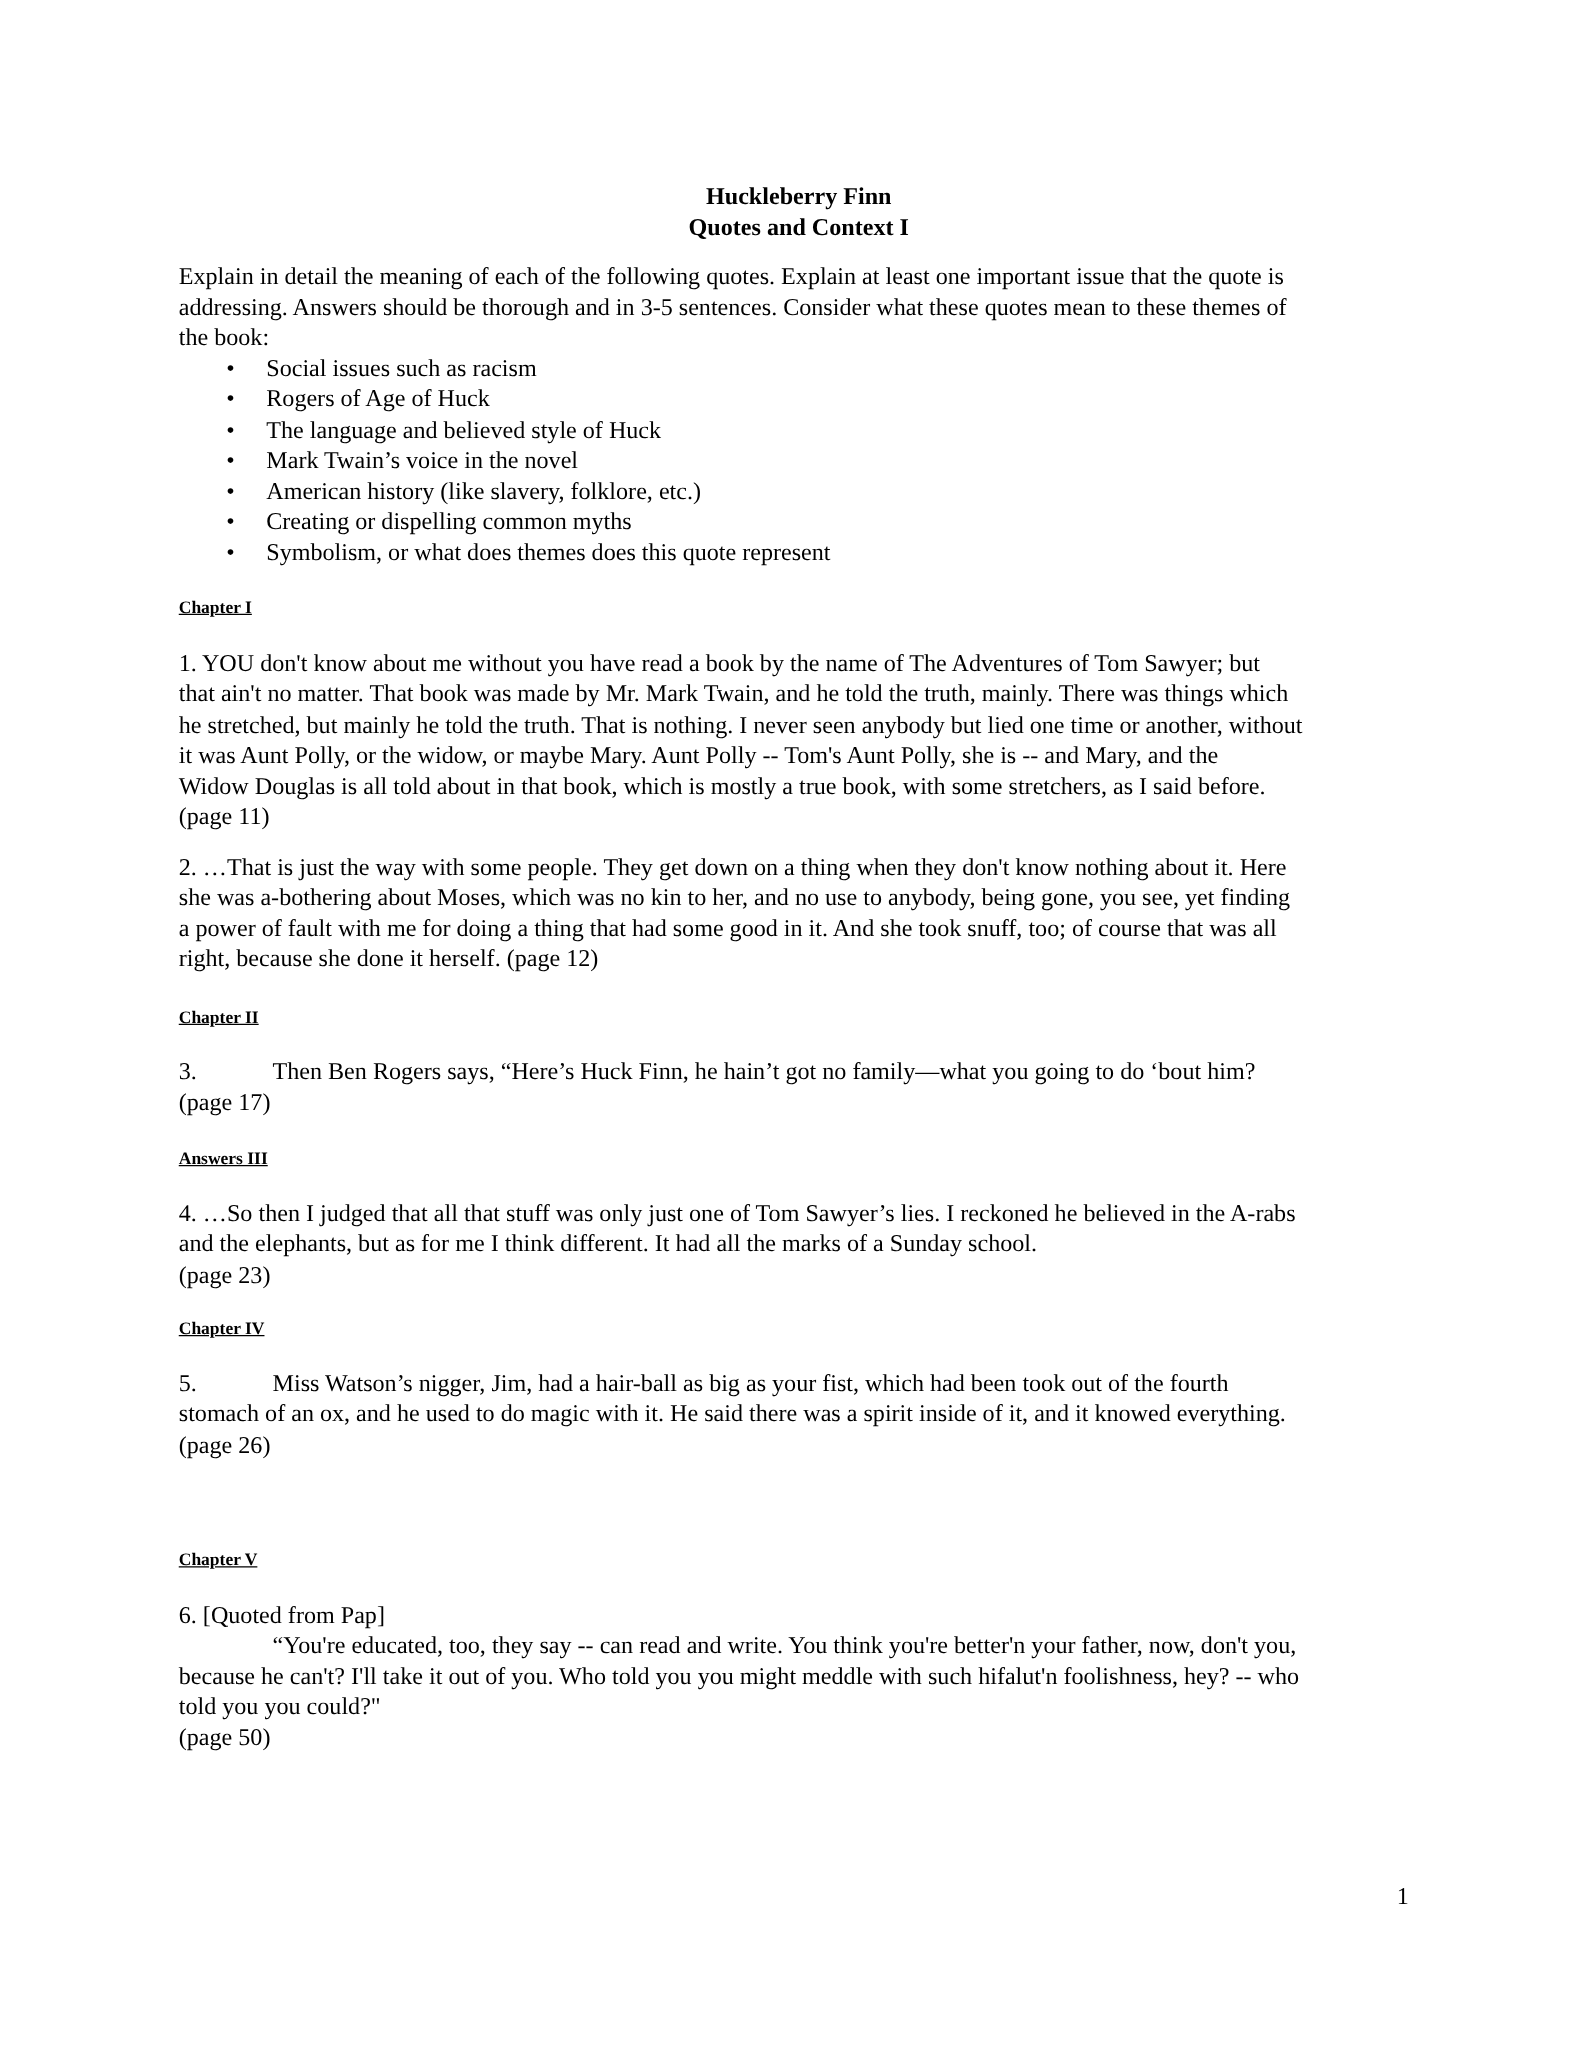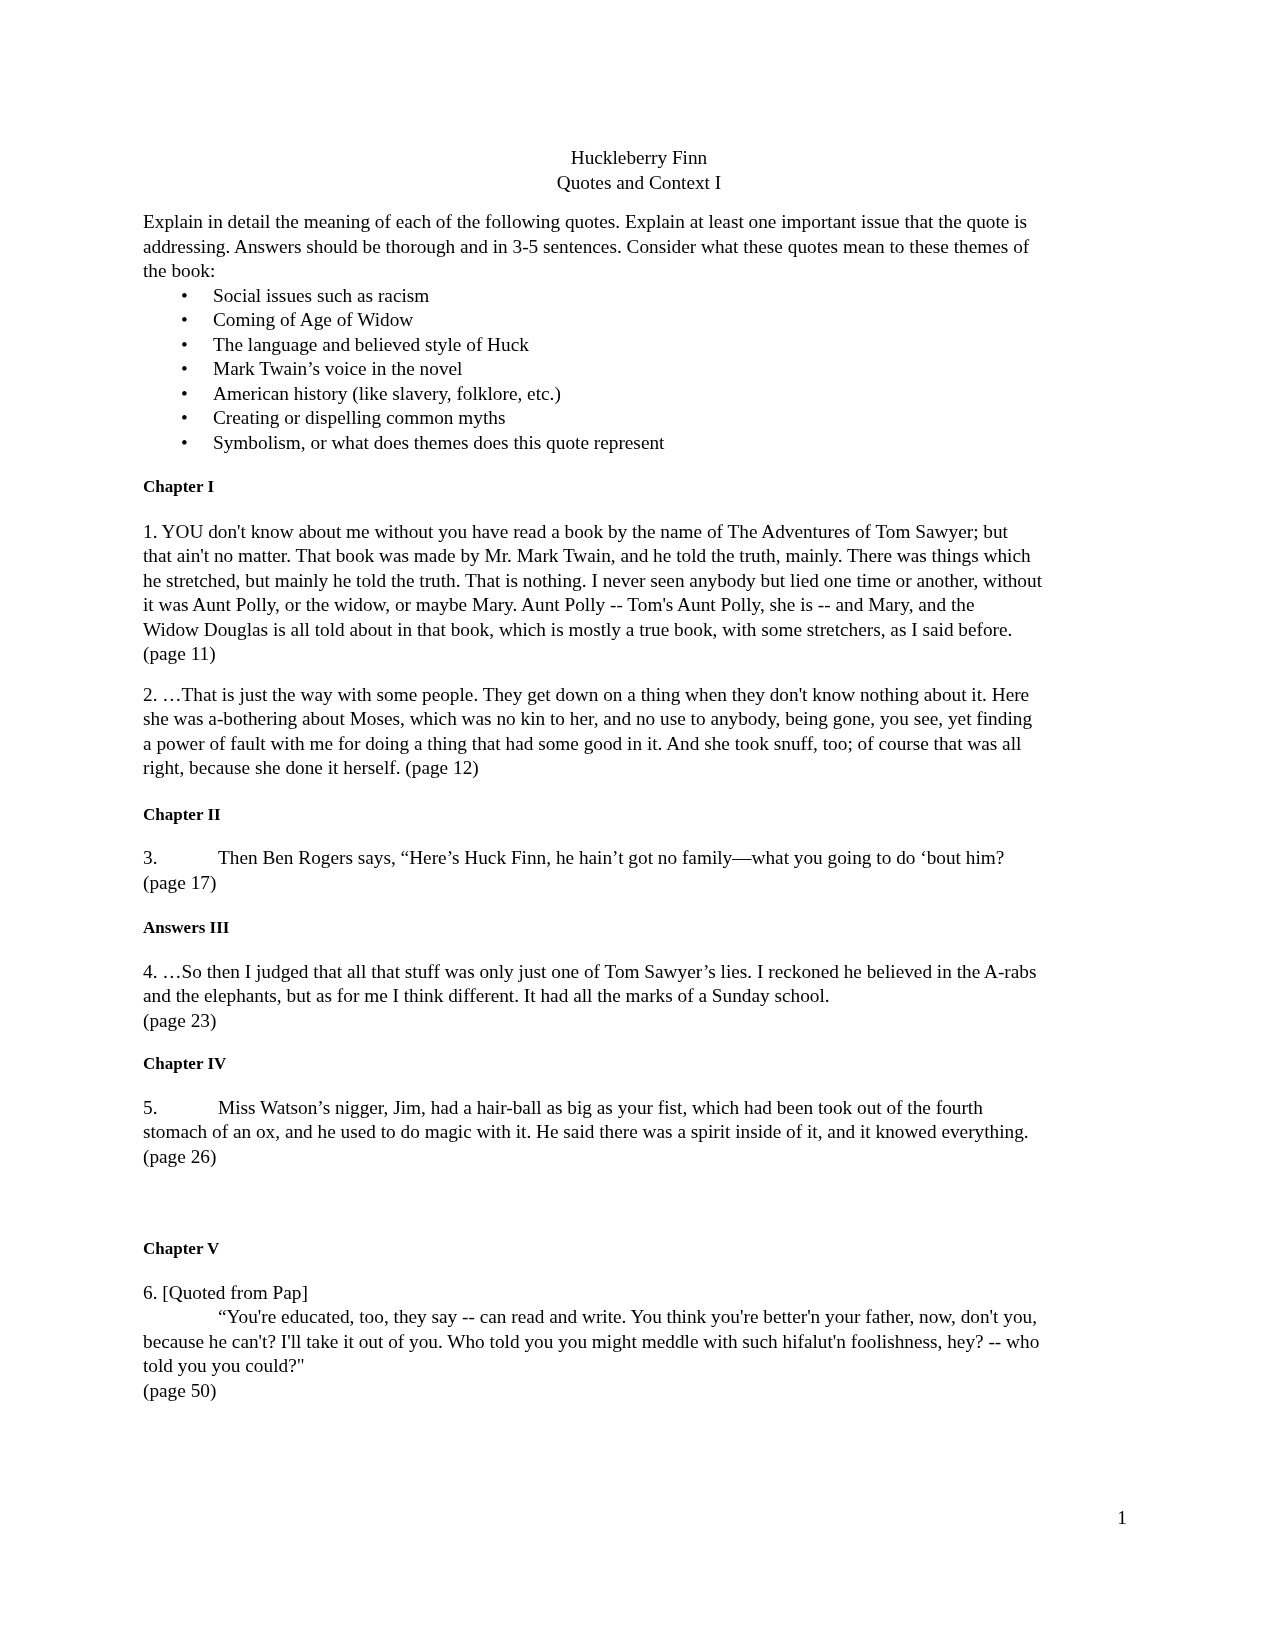--- a/index.html
+++ b/index.html
@@ -14,21 +14,21 @@
     line-height: 24.5px;
     overflow: hidden;
   }
   .content {
     position: absolute;
     left: 143px;
     top: 146px;
     width: 1030px;
   }
   .title-block { text-align: center; width: 992px; }
-  .title-line { white-space: pre; }
+  .title-line { white-space: pre; font-weight: bold; }
   .lines {
     margin: 0;
     white-space: pre;
     tab-size: 75px;
     -moz-tab-size: 75px;
   }
   .mt-15 { margin-top: 15px; }
   .mt-16 { margin-top: 16px; }
   .mt-19 { margin-top: 19px; }
   .mt-20 { margin-top: 20px; }
@@ -44,23 +44,24 @@
     position: relative;
     padding-left: 70px;
   }
   ul.themes li .bullet-glyph {
     position: absolute;
     left: 38px;
     top: 0;
   }
   h2.chapter {
     margin: 0;
-    font-size: 17px;
+    font-size: 14px;
     line-height: 24.5px;
     font-weight: bold;
+    text-decoration: underline;
   }
   .page-number {
     position: absolute;
     top: 1506px;
     right: 148px;
   }
 </style>
 </head>
 <body>
 
@@ -71,21 +72,21 @@
       <div class="title-line">Huckleberry Finn</div>
       <div class="title-line">Quotes and Context I</div>
     </div>
 
     <p class="lines mt-15">Explain in detail the meaning of each of the following quotes. Explain at least one important issue that the quote is
 addressing. Answers should be thorough and in 3-5 sentences. Consider what these quotes mean to these themes of
 the book:</p>
 
     <ul class="themes mt-22">
       <li><span class="bullet-glyph">•</span><span>Social issues such as racism</span></li>
-      <li><span class="bullet-glyph">•</span><span>Coming of Age of Widow</span></li>
+      <li><span class="bullet-glyph">•</span><span>Rogers of Age of Huck</span></li>
       <li><span class="bullet-glyph">•</span><span>The language and believed style of Huck</span></li>
       <li><span class="bullet-glyph">•</span><span>Mark Twain’s voice in the novel</span></li>
       <li><span class="bullet-glyph">•</span><span>American history (like slavery, folklore, etc.)</span></li>
       <li><span class="bullet-glyph">•</span><span>Creating or dispelling common myths</span></li>
       <li><span class="bullet-glyph">•</span><span>Symbolism, or what does themes does this quote represent</span></li>
     </ul>
 
     <section class="mt-20">
       <h2 class="chapter">Chapter I</h2>
       <p class="lines mt-20">1. YOU don't know about me without you have read a book by the name of The Adventures of Tom Sawyer; but

